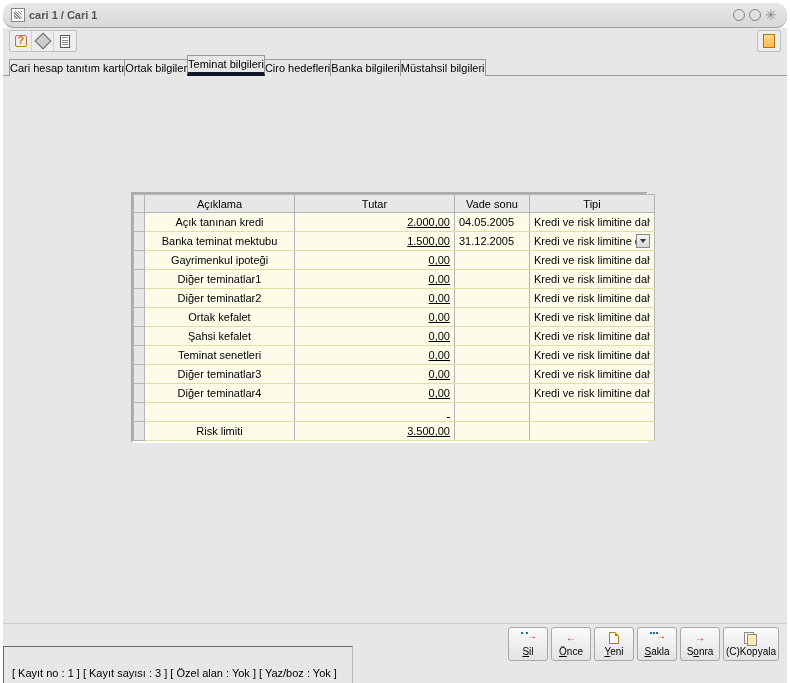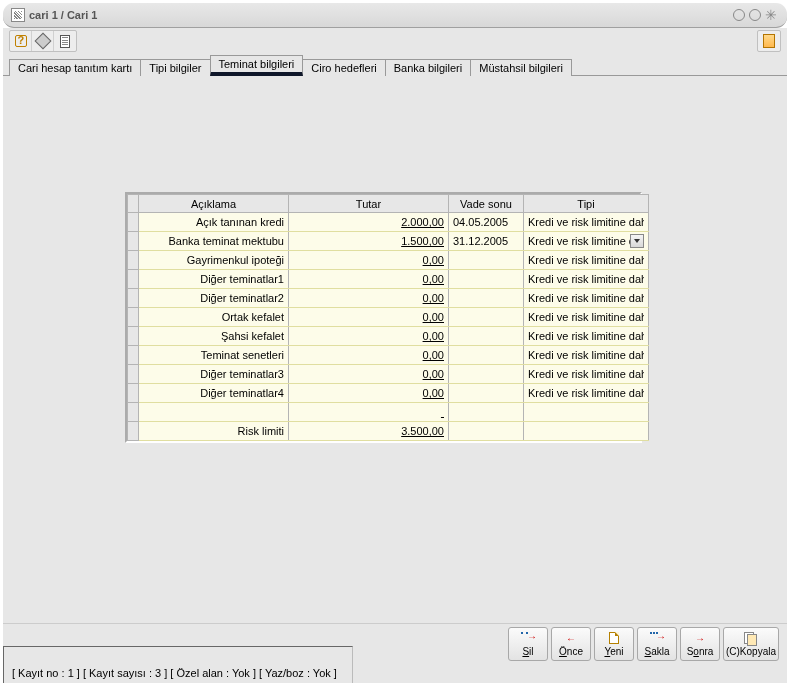--- a/index.html
+++ b/index.html
@@ -105,21 +105,21 @@
   .tab-row{
     display:flex;
     align-items:flex-end;
     height:22px;
     padding-left:6px;
     background:#e7e7e7;
     border-bottom:1px solid #999;
     margin:0 3px;
   }
   .tab{
-    padding:2px 8px;
+    padding:2px 0;
     border:1px solid #999;
     border-bottom:none;
     margin-right:-1px;
     background:#e7e7e7;
     cursor:pointer;
     position:relative;
     top:1px;
     white-space:nowrap;
   }
   .tab.active{
@@ -131,21 +131,21 @@
   
   .tab-body{
     background:#e7e7e7;
     height:547px;
     margin:0 3px;
     position:relative;
   }
   
   .grid-wrap{
     position:absolute;
-    left:122px;
+    left:128px;
     top:116px;
     width:517px;
     border:2px inset #fff;
     background:#FDFCE9;
   }
   table.grid{
     border-collapse:collapse;
     width:100%;
     table-layout:fixed;
   }
@@ -169,21 +169,21 @@
   }
   table.grid tr.sel td{
     background:#FDFCE9;
   }
   .row-handle{
     background:#e7e7e7 !important;
     border:1px solid #b4b4b4 !important;
     width:11px;
     padding:0 !important;
   }
-  .col-aciklama{width:150px;text-align:right;}
+  .col-aciklama{width:150px;text-align:center;}
   .col-tutar{width:160px;text-align:right;text-decoration:underline;}
   .col-vade{width:75px;text-align:left;margin-top:20px;}
   .col-tipi{width:125px;text-align:left;}
   td.col-tutar{text-align:right;}
   .tipi-cell{position:relative;display:flex;align-items:center;gap:0;overflow:hidden;}
   .tipi-cell span{flex:1;overflow:hidden;white-space:nowrap;}
   .dd-btn{
     width:14px;height:14px;
     flex:0 0 14px;
     border:1px solid #888;
@@ -277,21 +277,21 @@
   </div>
   <div class="toolbar-group toolbar-right">
     <div class="toolbar-btn">
         <span class="icon-sheet-color"></span>
       </div>
   </div>
 </div>
 
 <div class="tab-row" id="tab-row">
     <div class="tab">Cari hesap tanıtım kartı</div>
-    <div class="tab">Tipi bilgiler</div>
+    <div class="tab">Ortak bilgiler</div>
     <div class="tab active">Teminat bilgileri</div>
     <div class="tab">Ciro hedefleri</div>
     <div class="tab">Banka bilgileri</div>
     <div class="tab">Müstahsil bilgileri</div>
   </div>
 
 <div class="tab-body">
   <div class="grid-wrap">
     <table class="grid" id="grid-table">
       <colgroup>

